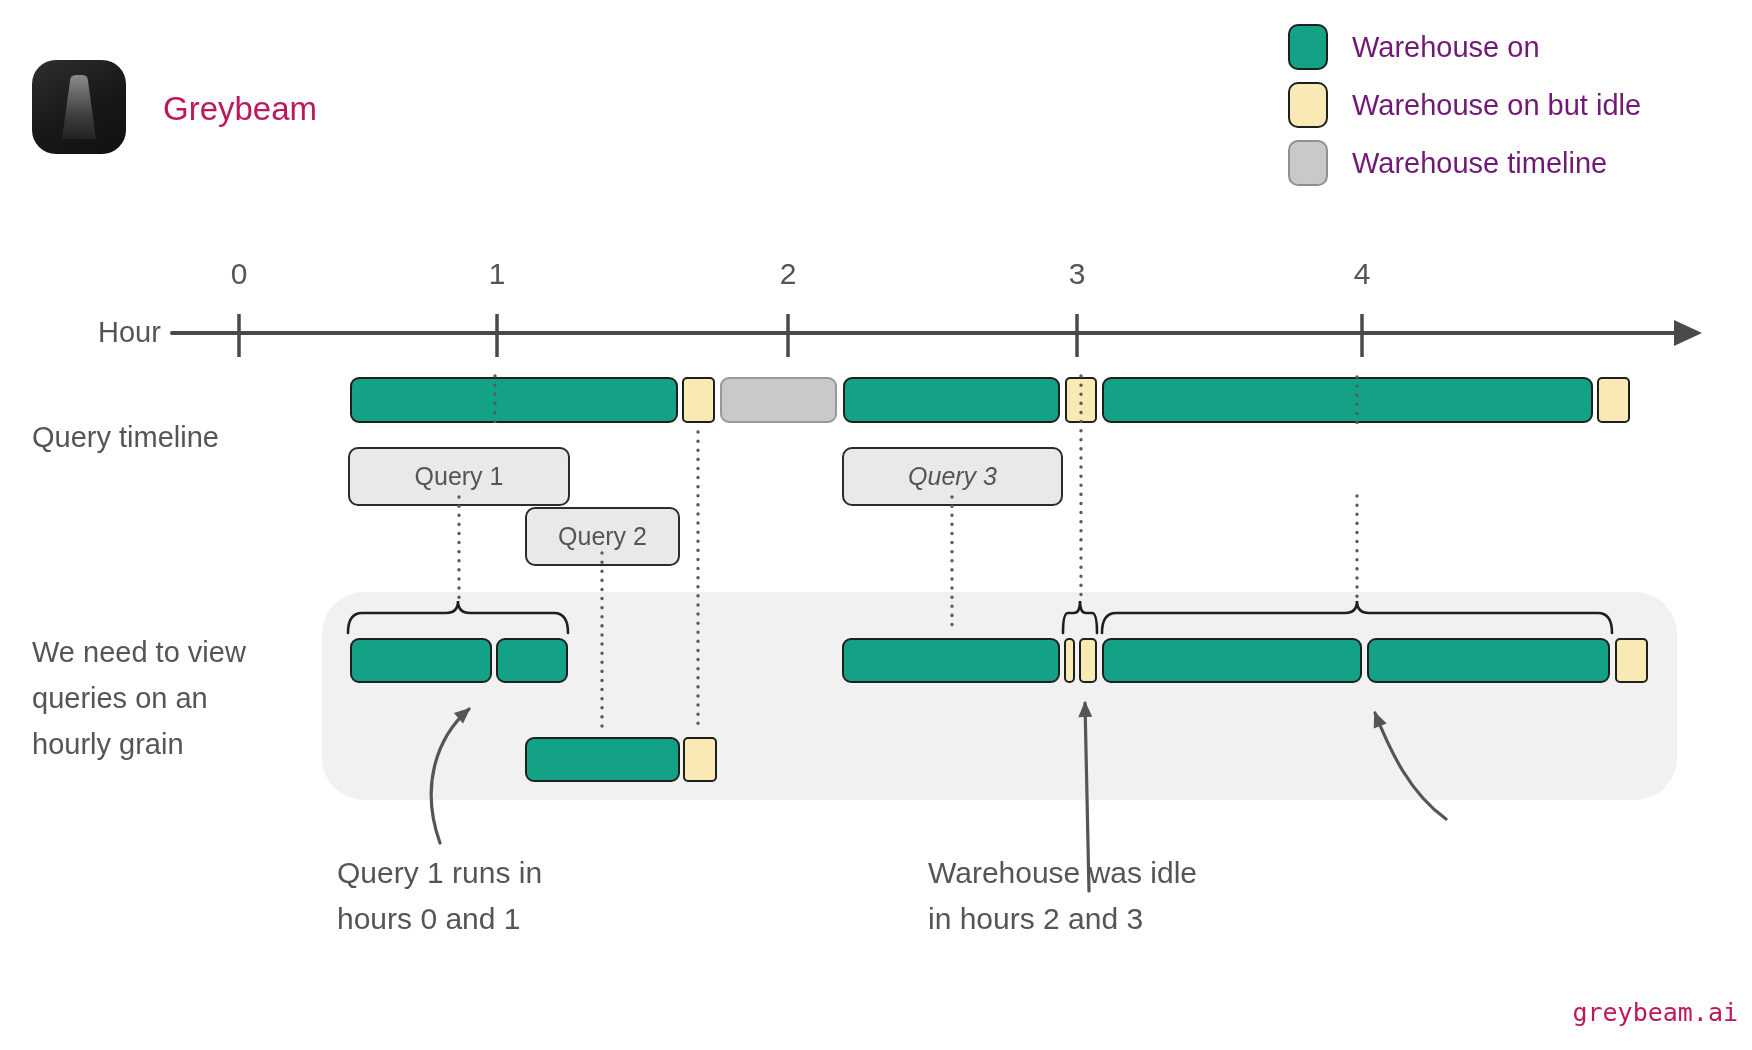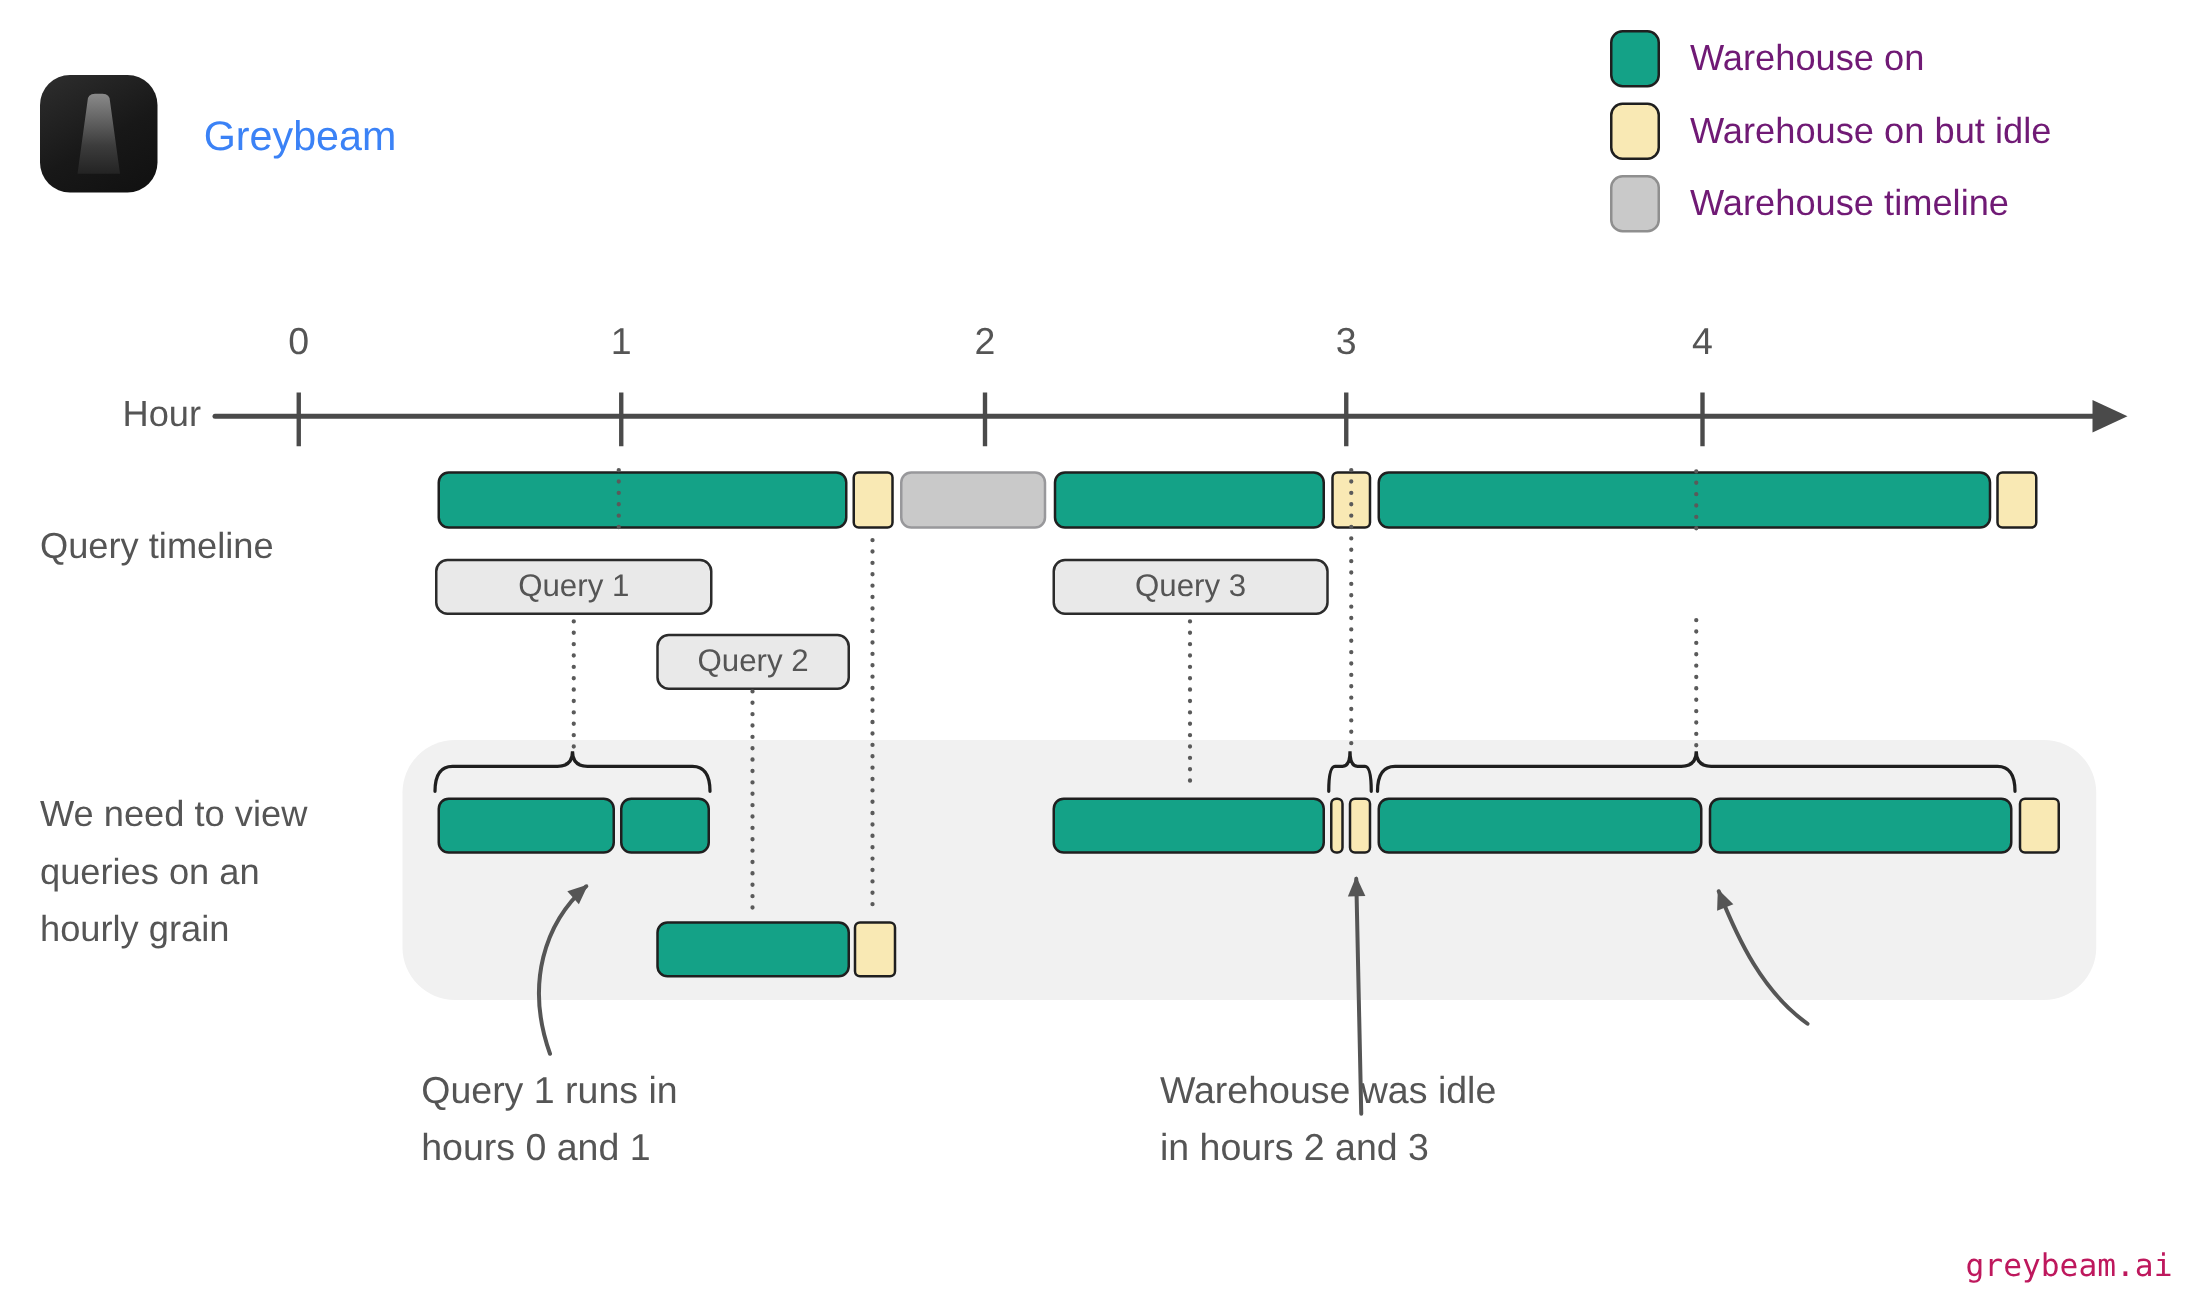--- a/index.html
+++ b/index.html
@@ -1,40 +1,40 @@
 <!DOCTYPE html>
 <html><head>
 <meta charset="utf-8">
 <style>
   html,body{margin:0;padding:0;background:#ffffff;}
   .canvas{position:relative;width:1752px;height:1050px;background:#ffffff;overflow:hidden;
           font-family:"Liberation Sans","DejaVu Sans",sans-serif;color:#555555;}
   
   .logo{position:absolute;left:32px;top:60px;width:94px;height:94px;border-radius:24px;
         background:linear-gradient(150deg,#2e2e2e 0%,#181818 55%,#101010 100%);}
-  .brand{position:absolute;left:163px;top:90px;font-size:33px;color:#3b82f6;}
+  .brand{position:absolute;left:163px;top:90px;font-size:33px;color:#be185d;}
   
   .legend{position:absolute;left:1288px;top:24px;}
   .legend-row{position:absolute;left:0;height:46px;}
   .legend-row .swatch{position:absolute;left:0;top:0;width:40px;height:46px;border:2.4px solid #1f1f1f;
         border-radius:10px;box-sizing:border-box;}
   .legend-row .swatch.gray-border{border-color:#8f8f8f;}
   .legend-row .legend-label{position:absolute;left:64px;top:0;line-height:46px;font-size:29px;white-space:nowrap;color:#701a75;}
   
   .hour-label{position:absolute;left:98px;top:316px;font-size:29px;color:#555;}
   .tick-label{position:absolute;width:60px;top:257px;text-align:center;font-size:30px;color:#555;}
   
   .seg{position:absolute;border:2.5px solid #1f1f1f;border-radius:9px;box-sizing:border-box;z-index:10;}
   .seg[data-status="suspended"]{border-color:#98989b;}
   .seg.thin{border-radius:5px;}
   .rowA{top:377px;height:46px;}
   .rowB{top:638px;height:45px;}
   .rowC{top:737px;height:45px;}
   
-  .qbox{position:absolute;height:45px;background:#e9e9e9;border:2.3px solid #2b2b2b;border-radius:10px;
+  .qbox{position:absolute;height:59px;background:#e9e9e9;border:2.3px solid #2b2b2b;border-radius:10px;
         box-sizing:border-box;display:flex;align-items:center;justify-content:center;
         font-size:25px;color:#555;z-index:10;}
   
   .container{position:absolute;left:322px;top:592px;width:1355px;height:208px;background:#f1f1f1;border-radius:42px;z-index:1;}
   
   .row-label{position:absolute;left:32px;font-size:29px;color:#555;}
   .multi-line div{line-height:46px;}
   
   .annotation{position:absolute;font-size:30px;color:#555;line-height:46px;z-index:20;}
   
@@ -99,21 +99,21 @@
   <div class="seg rowA thin" data-status="idle" style="left: 1065px; width: 32px; background-color: rgb(249, 233, 180);"></div>
   <div class="seg rowA" data-status="on" style="left: 1102px; width: 491px; background-color: rgb(20, 162, 135);"></div>
   <div class="seg rowA thin" data-status="idle" style="left: 1597px; width: 33px; background-color: rgb(249, 233, 180);"></div>
 
   <div class="qbox" style="left:348px;top:447px;width:222px;">
     <span>Query 1</span>
   </div>
   <div class="qbox" style="left:525px;top:507px;width:155px;">
     <span>Query 2</span>
   </div>
-  <div class="qbox" style="left:842px;top:447px;width:221px;">
+  <div class="qbox" style="left:842px;top:447px;width:221px;font-style:italic;">
     <span>Query 3</span>
   </div>
 
   <div class="seg rowB" data-status="on" style="left: 350px; width: 142px; background-color: rgb(20, 162, 135);"></div>
   <div class="seg rowB" data-status="on" style="left: 496px; width: 72px; background-color: rgb(20, 162, 135);"></div>
   <div class="seg rowB" data-status="on" style="left: 842px; width: 218px; background-color: rgb(20, 162, 135);"></div>
   <div class="seg rowB thin" data-status="idle" style="left: 1064px; width: 11px; background-color: rgb(249, 233, 180);"></div>
   <div class="seg rowB thin" data-status="idle" style="left: 1079px; width: 18px; background-color: rgb(249, 233, 180);"></div>
   <div class="seg rowB" data-status="on" style="left: 1102px; width: 260px; background-color: rgb(20, 162, 135);"></div>
   <div class="seg rowB" data-status="on" style="left: 1367px; width: 243px; background-color: rgb(20, 162, 135);"></div>

